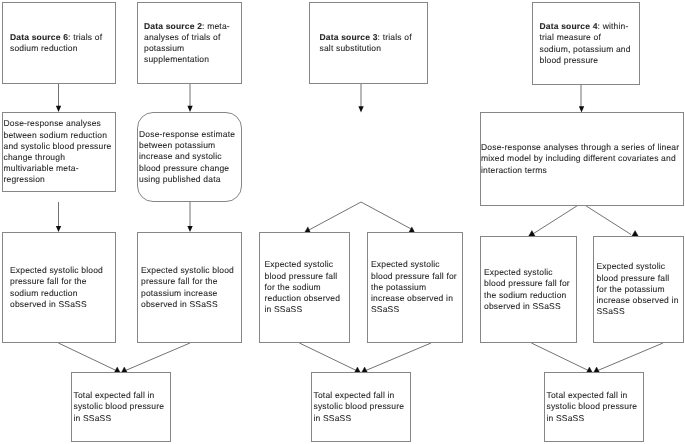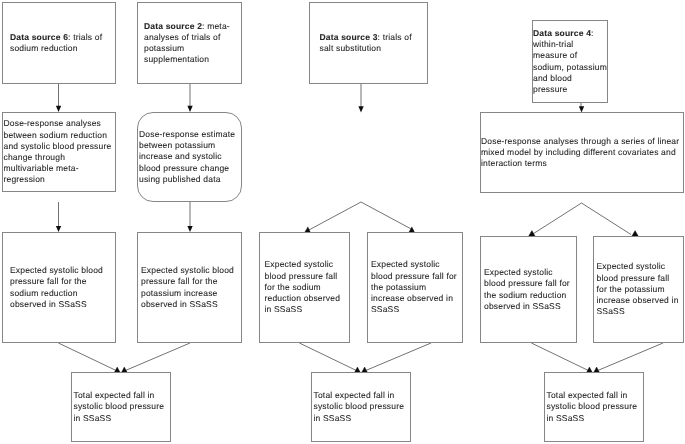--- a/index.html
+++ b/index.html
@@ -69,31 +69,31 @@
 
   <div class="box" style="left:2px;top:2px;width:114px;height:82px;">
     <span class="tx" style="width:98px"><b>Data source 6</b><span>: trials of sodium reduction</span></span>
   </div>
   <div class="box" style="left:137px;top:2px;width:105px;height:82px;">
     <span class="tx" style="width:91px"><b>Data source 2</b><span>: meta-analyses of trials of potassium supplementation</span></span>
   </div>
   <div class="box" style="left:309px;top:2px;width:119px;height:82px;">
     <span class="tx" style="width:98px"><b>Data source 3</b><span>: trials of salt substitution</span></span>
   </div>
-  <div class="box" style="left:532px;top:2px;width:76px;height:83px;margin-top:18px;">
+  <div class="box" style="left:532px;top:2px;width:108px;height:83px;">
     <span class="tx" style="width:93px"><b>Data source 4</b><span>: within-trial measure of sodium, potassium and blood pressure</span></span>
   </div>
 
   <div class="box" style="left:2px;top:112px;width:114px;height:80px;">
     <span class="tx" style="width:111px">Dose-response analyses between sodium reduction and systolic blood pressure change through multivariable meta-regression</span>
   </div>
   <div class="box" style="left:137px;top:112px;width:105px;height:90px;border-radius:16px;">
     <span class="tx" style="width:101px">Dose-response estimate between potassium increase and systolic blood pressure change using published data</span>
   </div>
-  <div class="box" style="left:480px;top:112px;width:204px;height:81px;">
+  <div class="box" style="left:480px;top:112px;width:204px;height:94px;">
     <span class="tx" style="width:202px">Dose-response analyses through a series of linear mixed model by including different covariates and interaction terms</span>
   </div>
 
   <div class="box" style="left:2px;top:232px;width:114px;height:111px;">
     <span class="tx" style="width:98px">Expected systolic blood pressure fall for the sodium reduction observed in SSaSS</span>
   </div>
   <div class="box" style="left:137px;top:232px;width:105px;height:111px;">
     <span class="tx" style="width:97px">Expected systolic blood pressure fall for the potassium increase observed in SSaSS</span>
   </div>
   <div class="box" style="left:259px;top:232px;width:91px;height:111px;">

